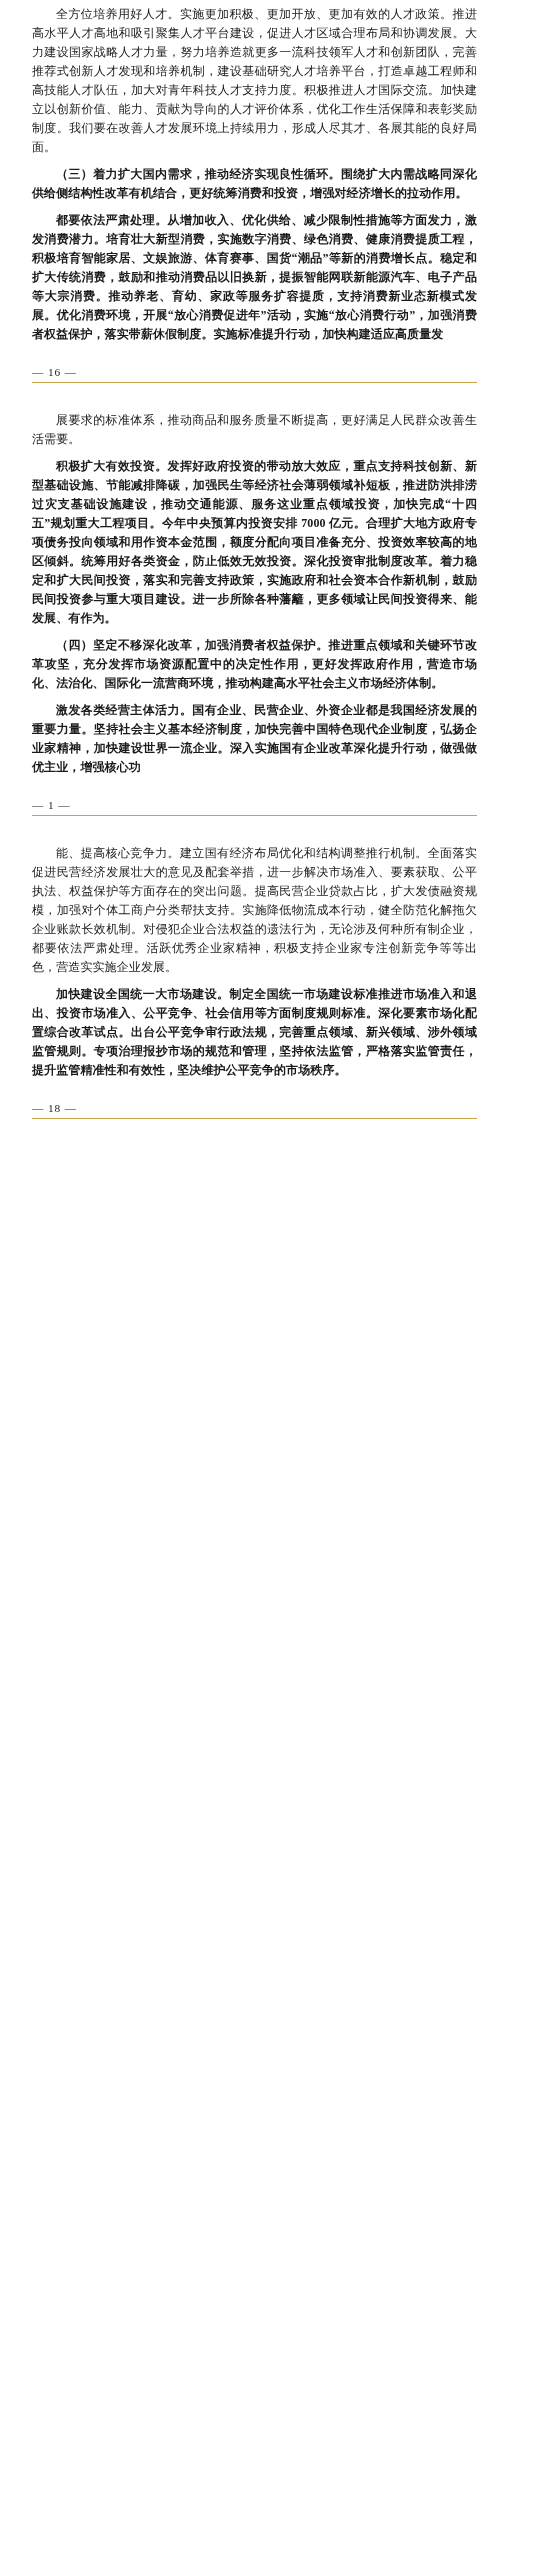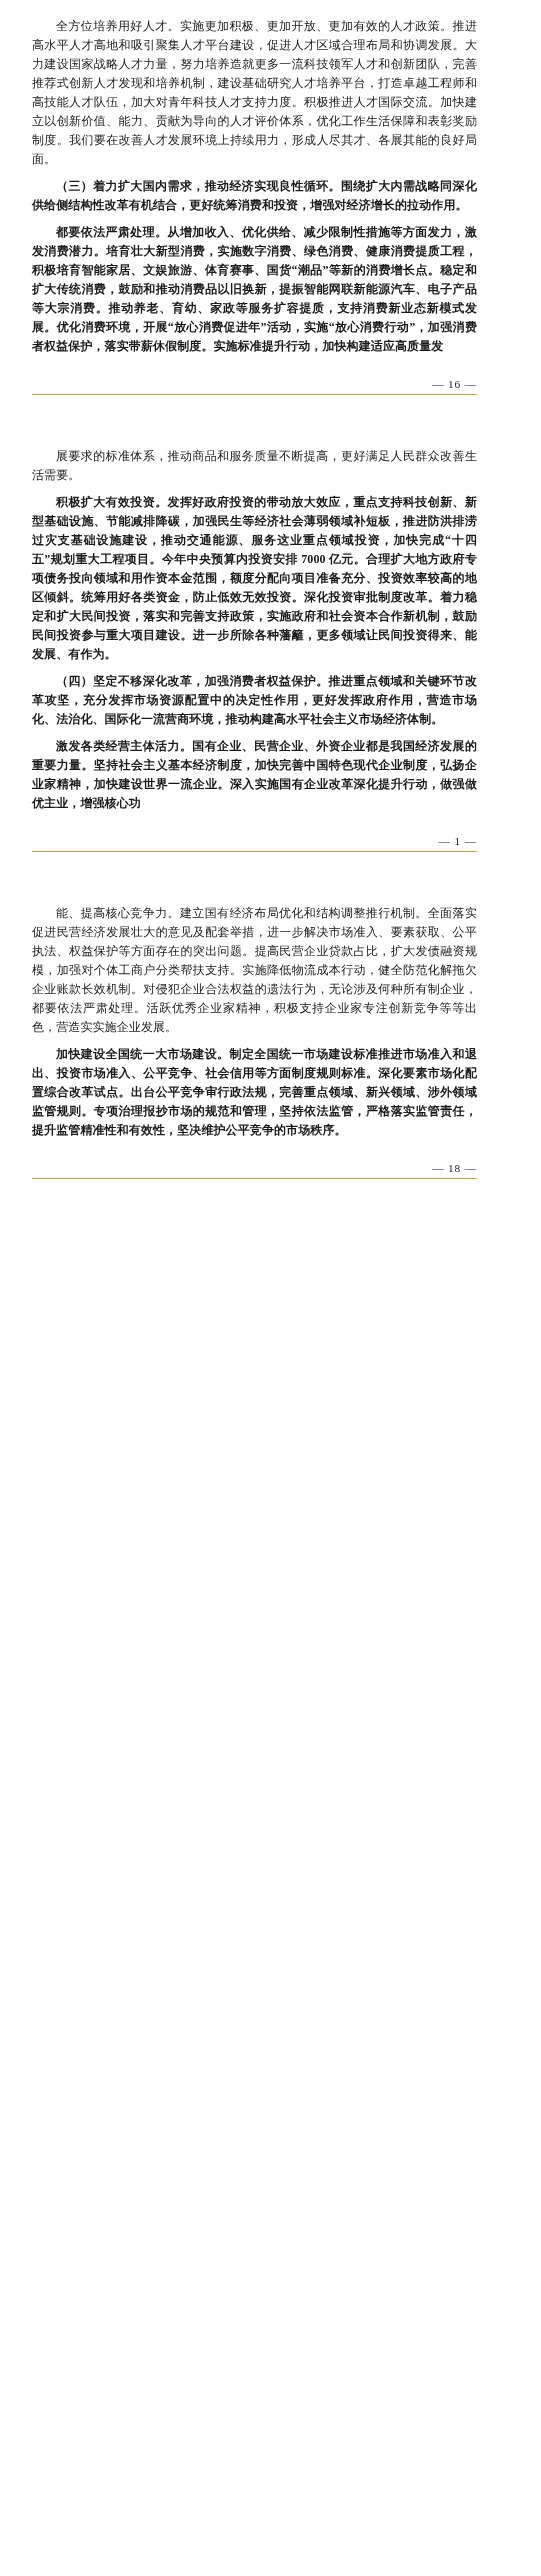--- a/index.html
+++ b/index.html
@@ -8,21 +8,21 @@
     background: #ffffff;
   }
   body {
     width: 542px;
     font-family: "Liberation Serif", "DejaVu Serif", serif;
     color: #1a1a1a;
   }
   .page {
     width: 509px;
     box-sizing: border-box;
-    padding: 12px 32px;
+    padding: 0 32px;
     position: relative;
   }
   .page-body {
     padding-top: 5.4px;
   }
   p {
     margin: 0;
     font-size: 12px;
     line-height: 19px;
     text-align: justify;
@@ -34,21 +34,21 @@
   }
   p.heading {
     text-indent: 2em;
     font-weight: bold;
     margin-top: 8px;
   }
   .seg-bold {
     font-weight: bold;
   }
   .pagenum {
-    text-align: right;
+    text-align: left;
     font-size: 11.3px;
     color: #222;
     letter-spacing: 0.9px;
     padding-top: 12.6px;
     padding-bottom: 3.6px;
   }
   .rule {
     border: 0;
     border-top: 0.9px solid #c9a24a;
     margin: 0;

